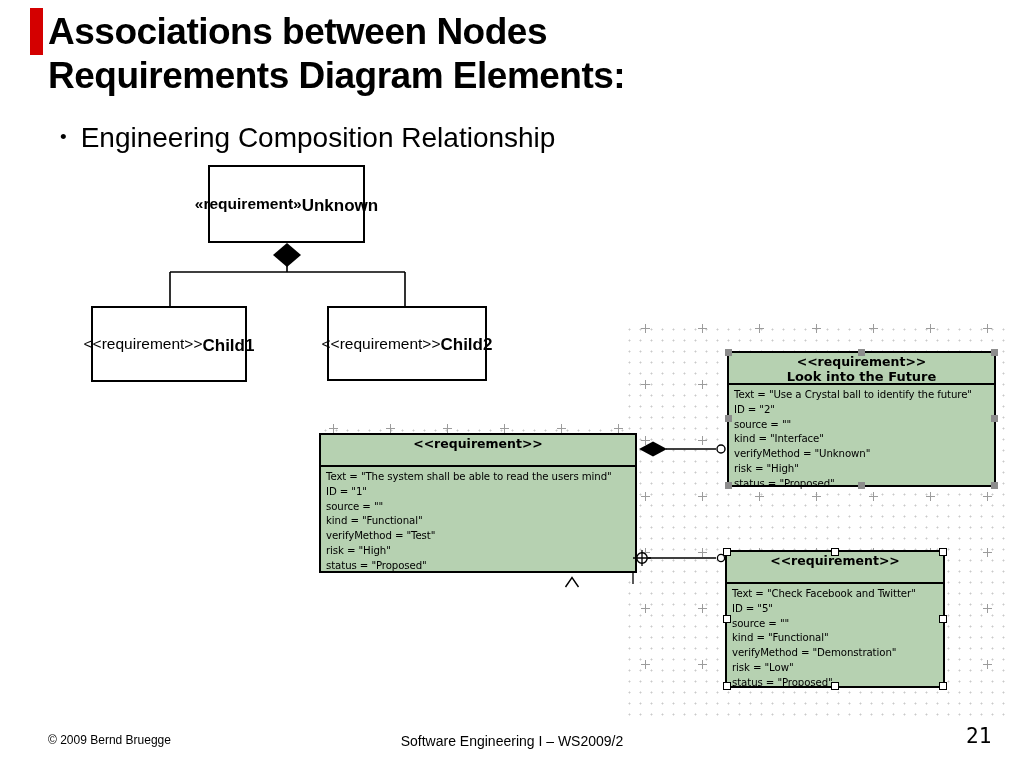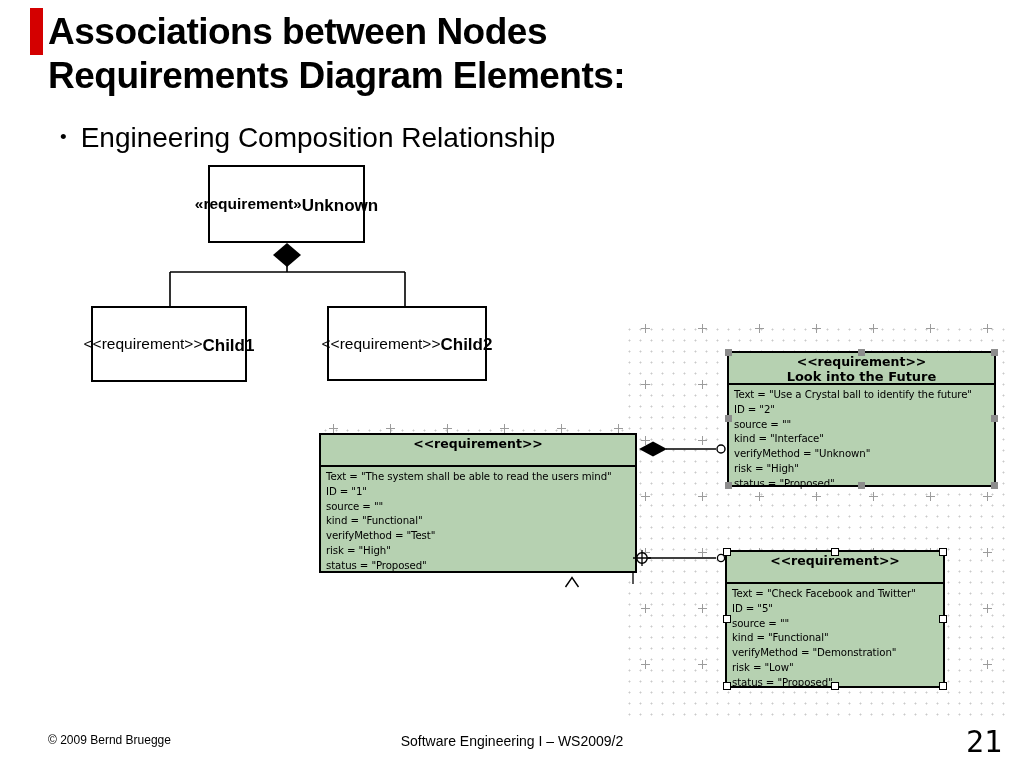--- a/index.html
+++ b/index.html
@@ -9,21 +9,21 @@
   
   .accent-bar { position:absolute; left:30px; top:8px; width:13px; height:47px; background:#d40000; }
   .slide-title { position:absolute; left:48px; top:10px; font-size:37px; line-height:44px;
                  font-weight:bold; letter-spacing:-0.5px; }
   .bullet-row { position:absolute; left:60px; top:122px; font-size:28px; }
   .bullet-dot { font-size:19px; vertical-align:4px; margin-right:14px; }
 
   
   .footer-copy   { position:absolute; left:48px;  top:733px; font-size:12px; }
   .footer-course { position:absolute; left:0; right:0; top:733px; text-align:center; font-size:14px; }
-  .page-number   { position:absolute; left:966px; top:724px; font-size:30px;
+  .page-number   { position:absolute; left:966px; top:724px; font-size:21px;
                    font-family:"DejaVu Sans Mono", monospace; }
 
   
   .uml-node { position:absolute; background:#fff; border:2px solid #000;
               display:flex; flex-direction:row; justify-content:center;
               align-items:center; text-align:center; }
   .uml-stereo { font-size:15.5px; }
   .uml-stereo.b { font-weight:bold; }
   .uml-name { font-size:17px; font-weight:bold; margin-top:3px; }
 

